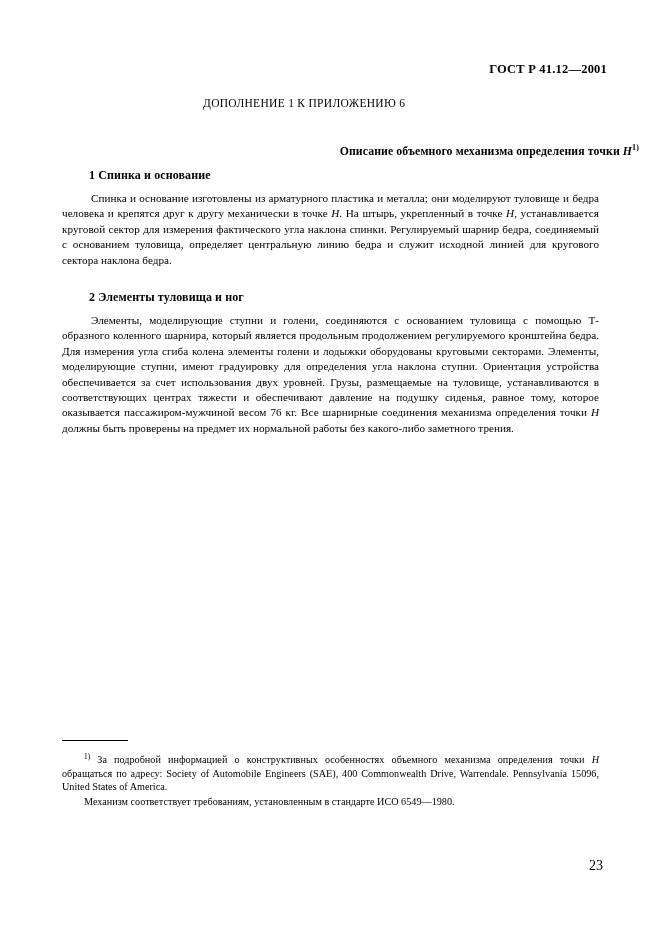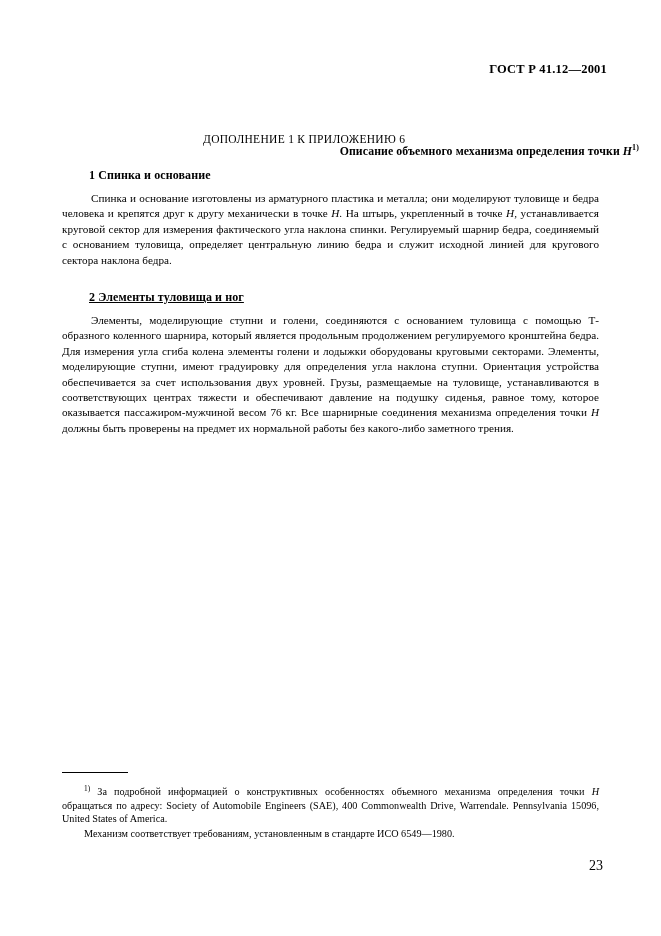--- a/index.html
+++ b/index.html
@@ -29,21 +29,20 @@
   }
 
   
   .supplement-line {
     position: absolute;
     top: 97px;
     left: 203px;
     font-size: 11.5px;
     letter-spacing: 0.3px;
     white-space: nowrap;
-    margin-top: 36px;
   }
 
   
   .doc-title {
     position: absolute;
     top: 143px;
     left: 0;
     right: 0;
     text-align: right;
     font-size: 11.8px;
@@ -68,39 +67,38 @@
     width: 537px;
   }
   .section-heading {
     font-size: 12px;
     font-weight: bold;
     margin: 0 0 8px 27px;
     letter-spacing: 0.1px;
   }
   .section-heading.second {
     margin-top: 22px;
-    text-decoration: underline;
   }
   p.para {
     margin: 0;
     font-size: 11.2px;
     line-height: 15.4px;
     text-align: justify;
     text-indent: 29px;
     hyphens: manual;
   }
   p.para .var {
     font-style: italic;
   }
 
   
   .footnote-area {
     position: absolute;
     left: 62px;
-    top: 772px;
+    top: 740px;
     width: 537px;
   }
   .footnote-rule {
     width: 66px;
     height: 0;
     border-top: 1.4px solid #000;
     margin: 0 0 9px 0;
   }
   .footnote-text {
     margin: 0;

